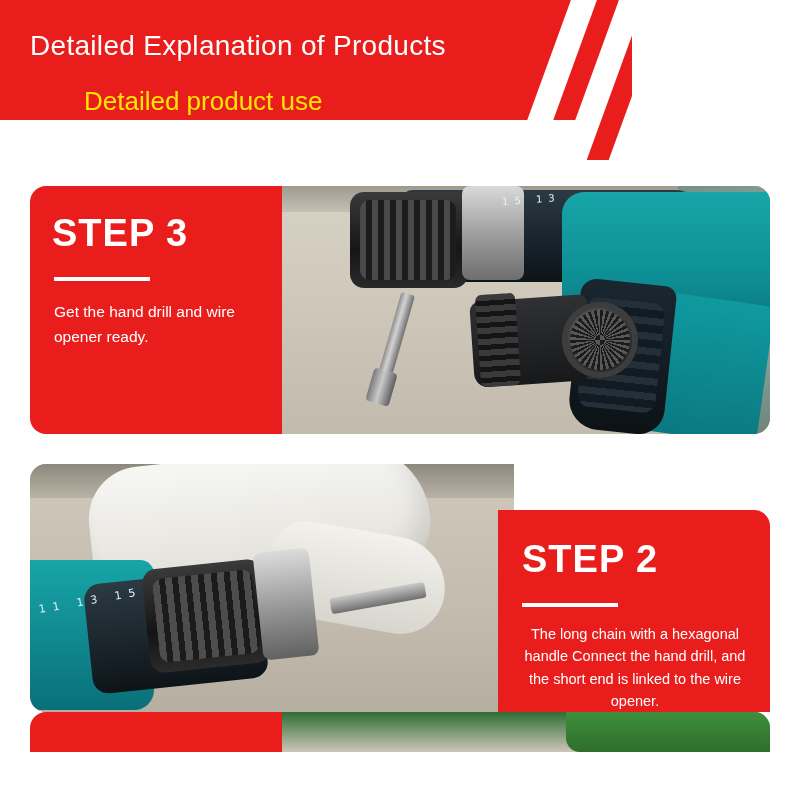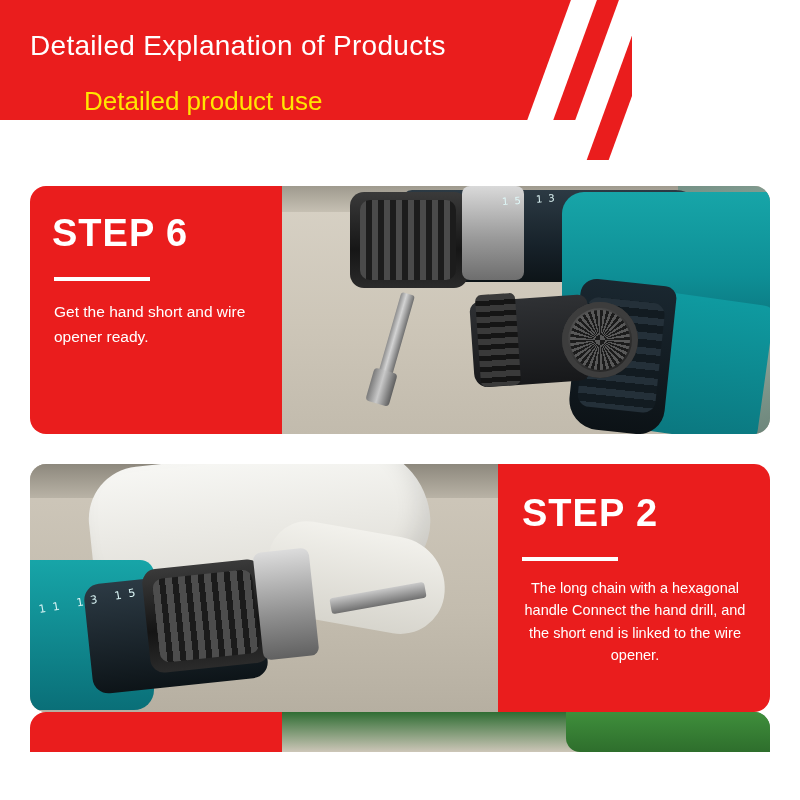--- a/index.html
+++ b/index.html
@@ -91,20 +91,21 @@
   .panel-red.left {
     left: 0;
     border-top-left-radius: 16px;
     border-bottom-left-radius: 16px;
   }
   .panel-red.right {
     right: 0;
     width: 272px;
     border-top-right-radius: 16px;
     border-bottom-right-radius: 16px;
+    margin-top: 46px;
   }
 
   .step-label {
     color: #ffffff;
     font-size: 38px;
     font-weight: bold;
     letter-spacing: 1px;
     margin: 26px 0 0 22px;
   }
   .panel-red.right .step-label {
@@ -406,23 +407,23 @@
     <div class="drill-grip"></div>
     <div class="chuck"></div>
     <div class="collar"></div>
     <div class="collar-nums">15 13</div>
     <div class="bit-shaft"></div>
     <div class="opener"></div>
     <div class="opener-teeth"></div>
     <div class="opener-head"></div>
   </div>
   <div class="panel-red left">
-    <div class="step-label">STEP 6</div>
+    <div class="step-label">STEP 3</div>
     <div class="step-rule"></div>
-    <div class="step-desc">Get the hand short and wire opener ready.</div>
+    <div class="step-desc">Get the hand drill and wire opener ready.</div>
   </div>
 </div>
 
 <div class="step-block step-2">
   <div class="photo left-side">
     <div class="bench2"></div>
     <div class="glove"></div>
     <div class="glove2"></div>
     <div class="drill2-teal"></div>
     <div class="drill2-body"></div>

